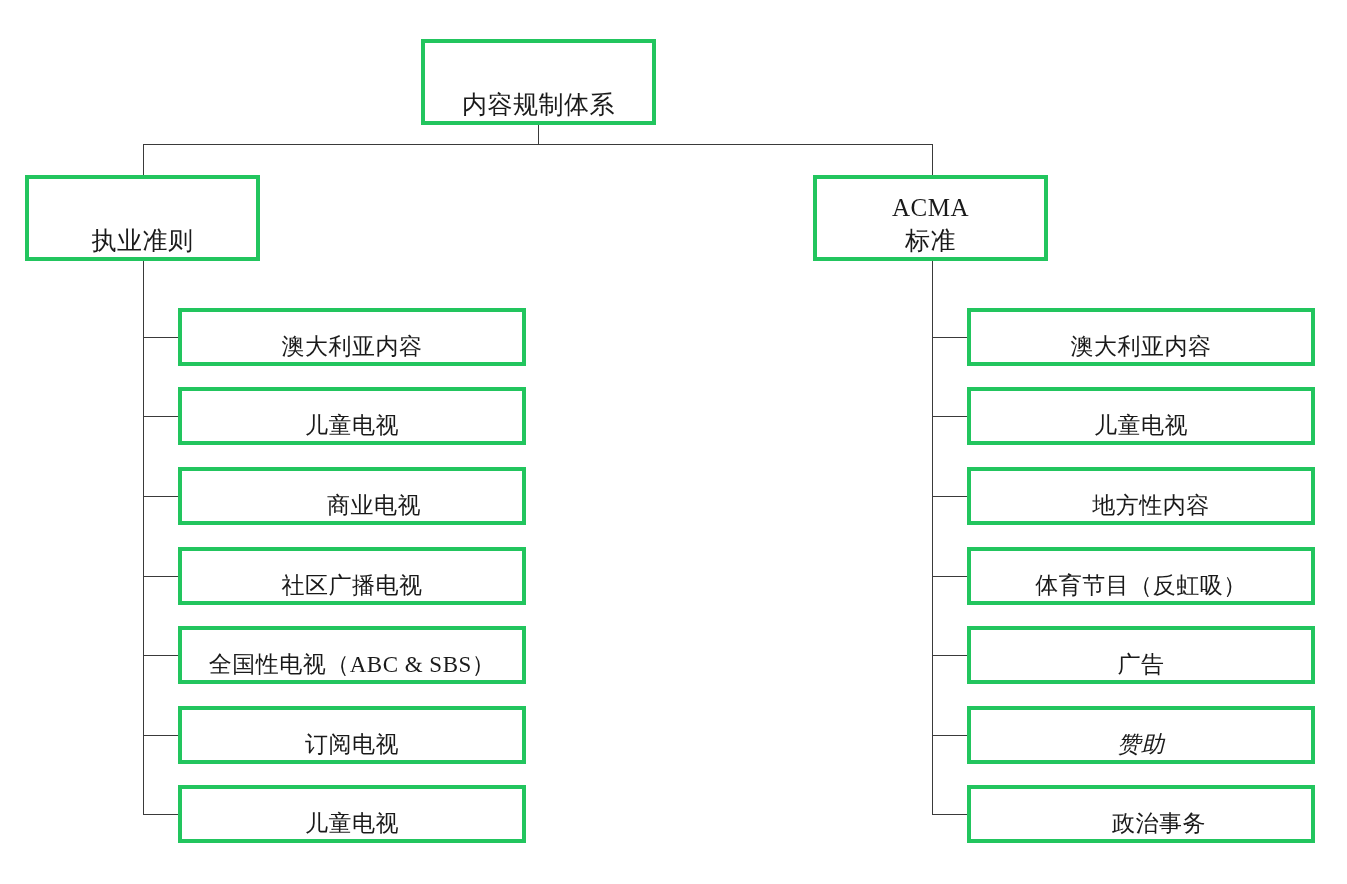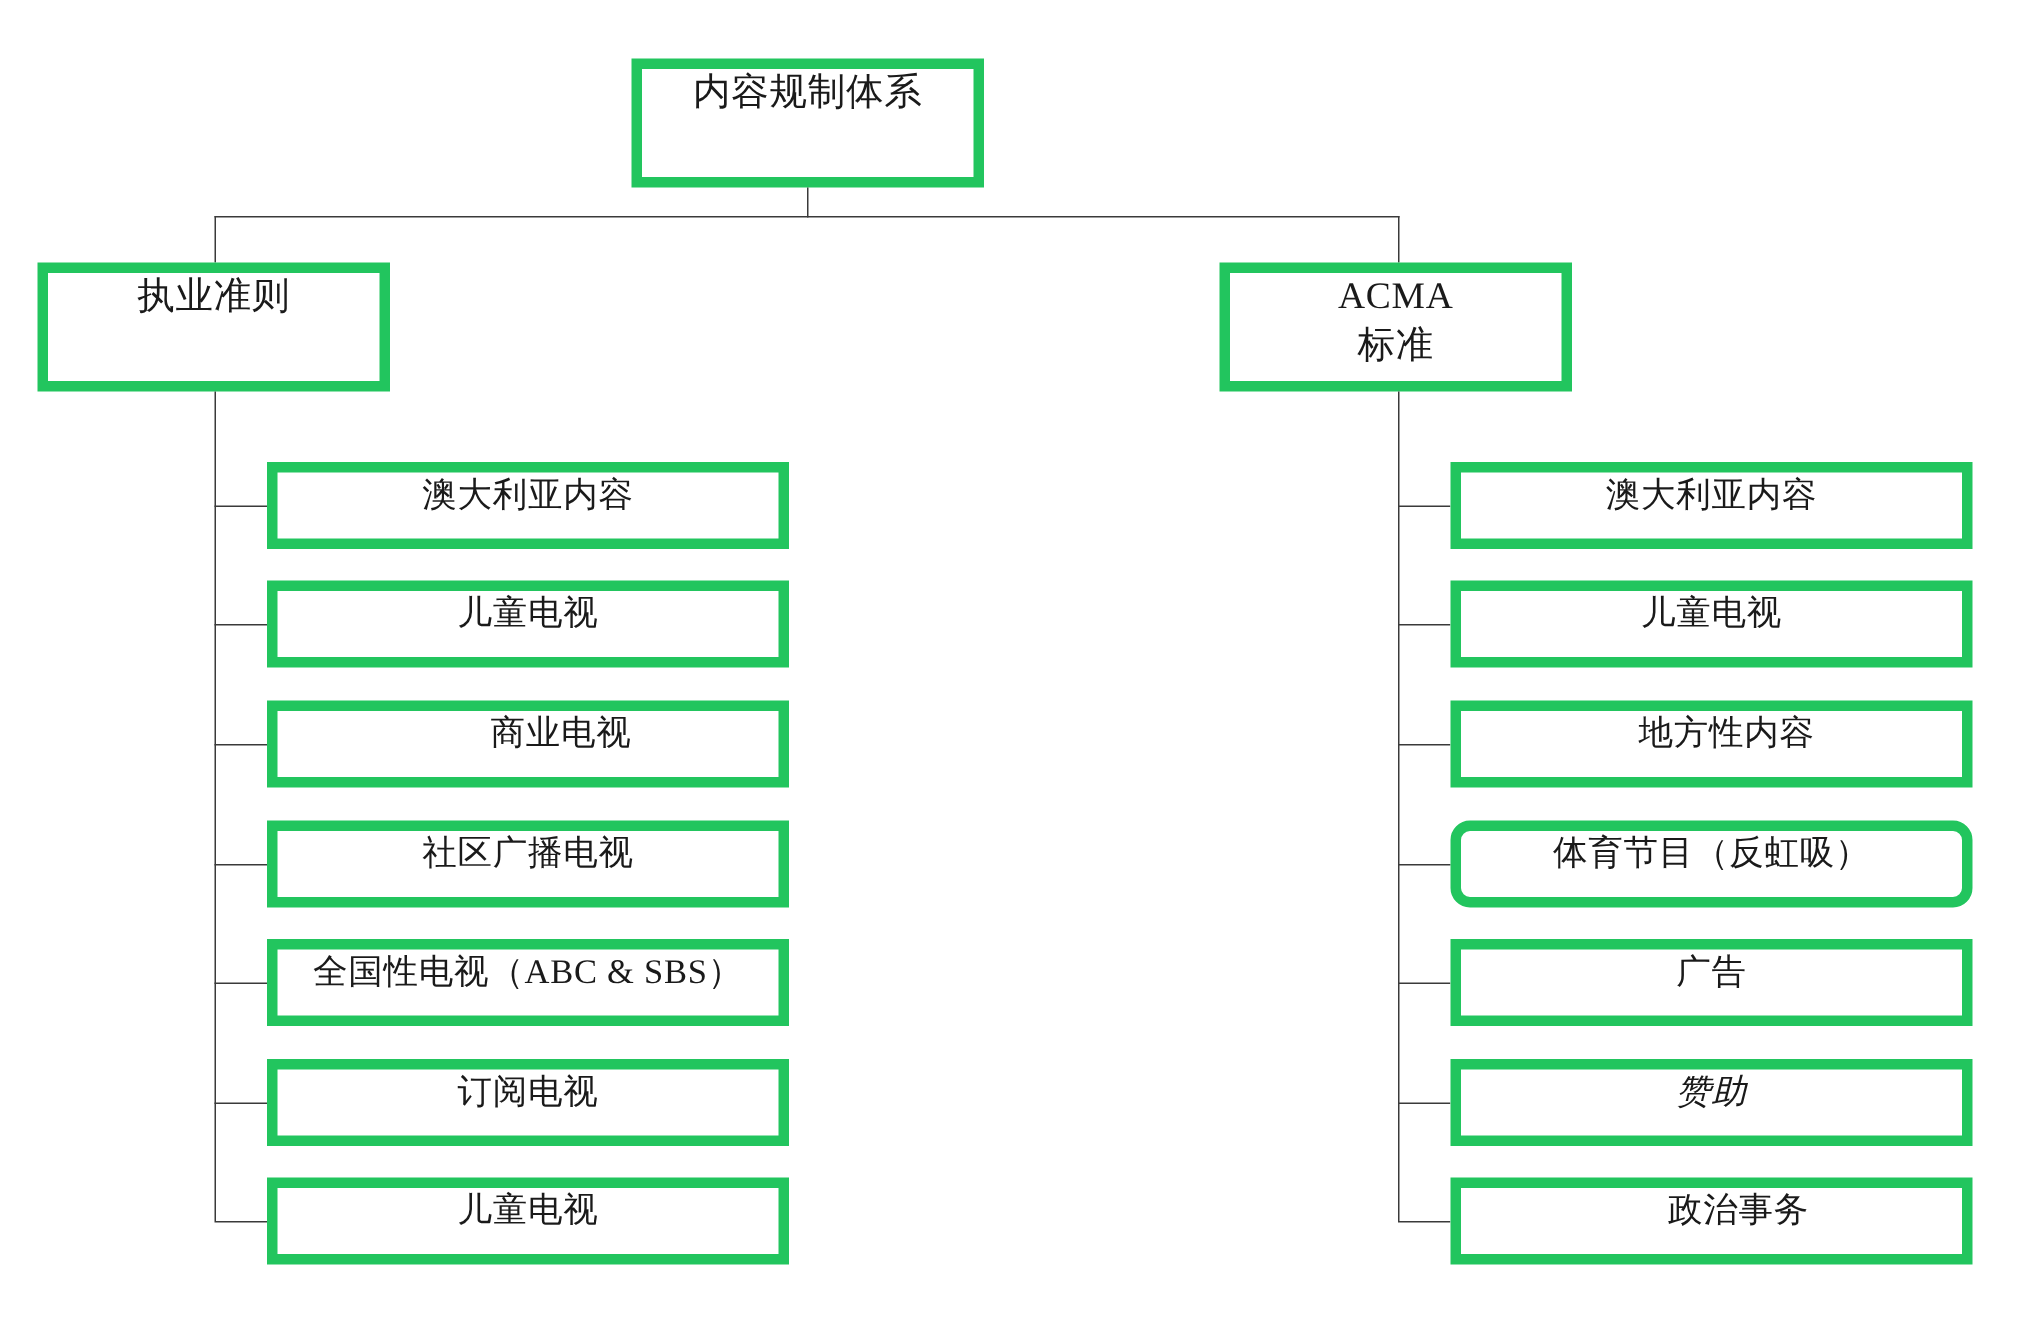--- a/index.html
+++ b/index.html
@@ -11,24 +11,24 @@
     position: relative;
     width: 1347px;
     height: 884px;
     background: #ffffff;
     font-family: "Liberation Serif", "DejaVu Serif", serif;
     overflow: hidden;
   }
   .node {
     position: absolute;
     box-sizing: border-box;
-    border: 7px solid #22c55e;
+    border: 4px solid #22c55e;
     background: #ffffff;
     display: flex;
-    align-items: flex-start;
+    align-items: flex-end;
     justify-content: center;
     text-align: center;
     color: #1a1a1a;
     line-height: 1.30;
     letter-spacing: 0.5px;
   }
   .node-root {
     left: 421px;
     top: 39px;
     width: 235px;
@@ -131,21 +131,21 @@
 
   <div class="node node-leaf right" style="top:308px;">
     <span>澳大利亚内容</span>
   </div>
   <div class="node node-leaf right" style="top:387px;">
     <span>儿童电视</span>
   </div>
   <div class="node node-leaf right" style="top:467px;padding-left:20px;">
     <span>地方性内容</span>
   </div>
-  <div class="node node-leaf right" style="top:547px;border-radius:13px;">
+  <div class="node node-leaf right" style="top:547px;">
     <span>体育节目（反虹吸）</span>
   </div>
   <div class="node node-leaf right" style="top:626px;">
     <span>广告</span>
   </div>
   <div class="node node-leaf right" style="top:706px;font-style:italic;">
     <span>赞助</span>
   </div>
   <div class="node node-leaf right" style="top:785px;padding-left:36px;">
     <span>政治事务</span>

